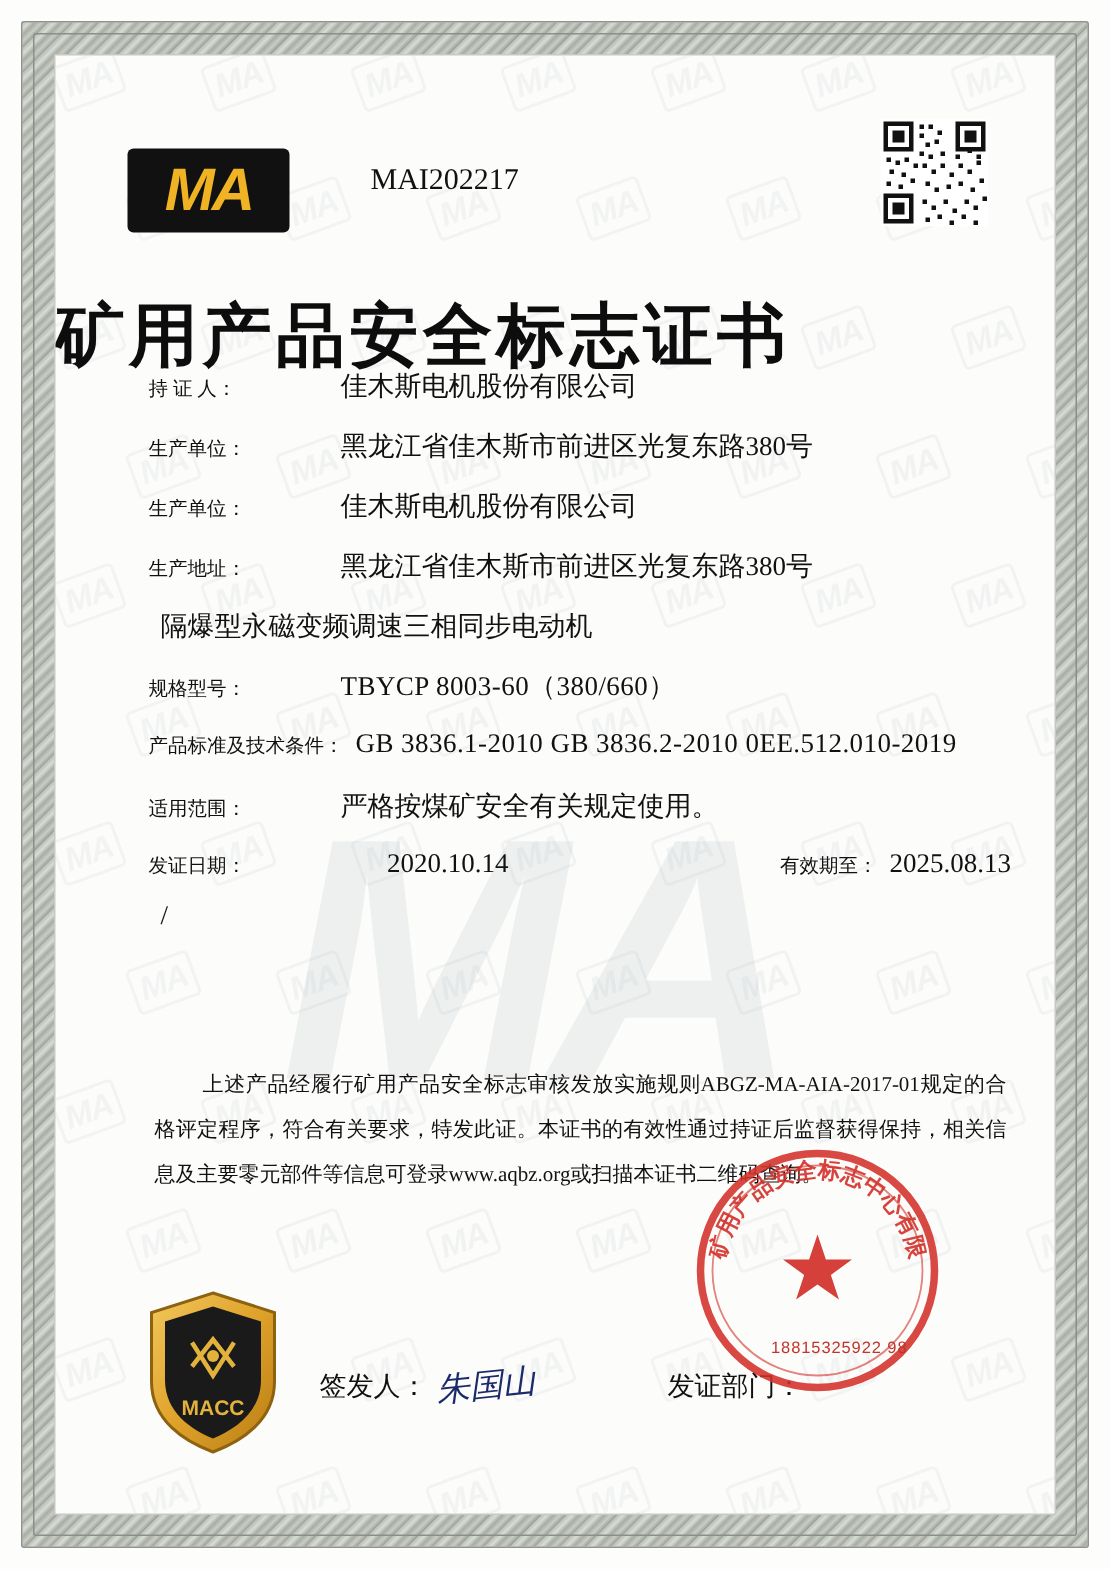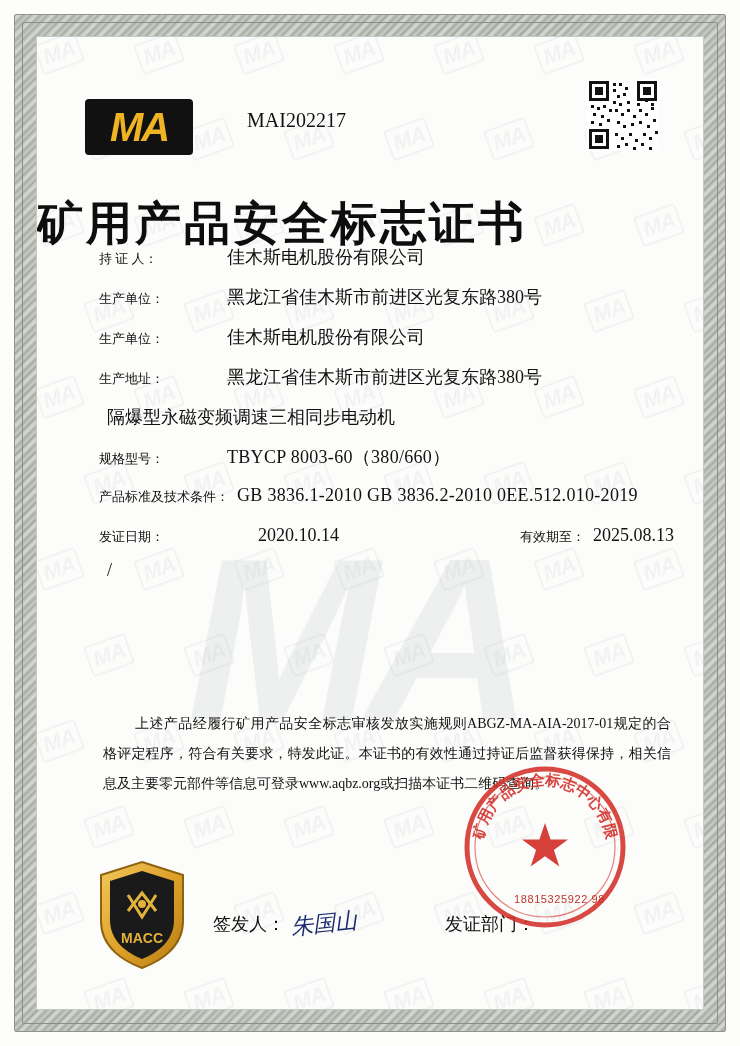--- a/index.html
+++ b/index.html
@@ -447,20 +447,24 @@
       <div class="field-row">
         <span class="field-label w-fixed">规格型号：</span>
         <span class="field-value mono-ish">TBYCP 8003-60（380/660）</span>
       </div>
 
       <div class="field-row">
         <span class="field-label">产品标准及技术条件：</span>
         <span class="field-value mono-ish">GB 3836.1-2010 GB 3836.2-2010 0EE.512.010-2019</span>
       </div>
 
+      <div class="field-row">
+        <span class="field-label w-fixed">适用范围：</span>
+        <span class="field-value">严格按煤矿安全有关规定使用。</span>
+      </div>
 
       <div class="date-row">
         <span class="field-label w-fixed">发证日期：</span>
         <span class="field-value">2020.10.14</span>
         <span class="seg-right">
           <span class="field-label">有效期至：</span>
           <span class="field-value">2025.08.13</span>
         </span>
       </div>
 

